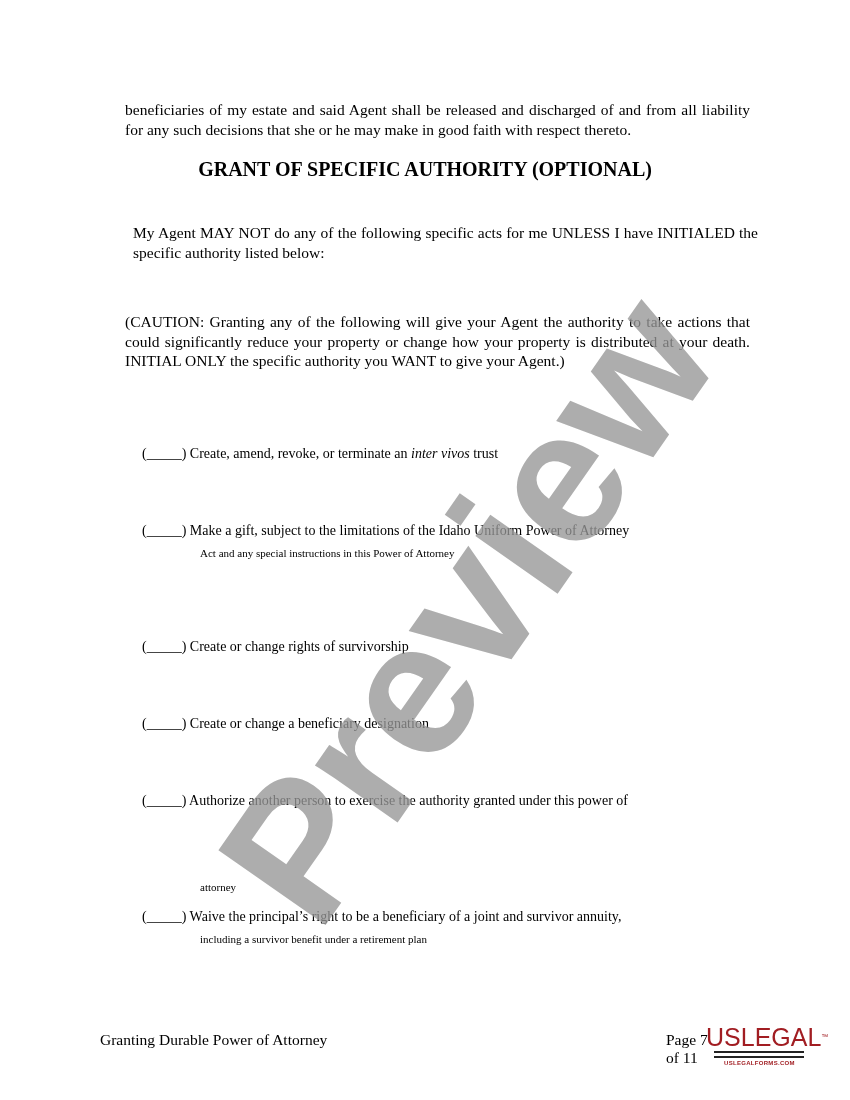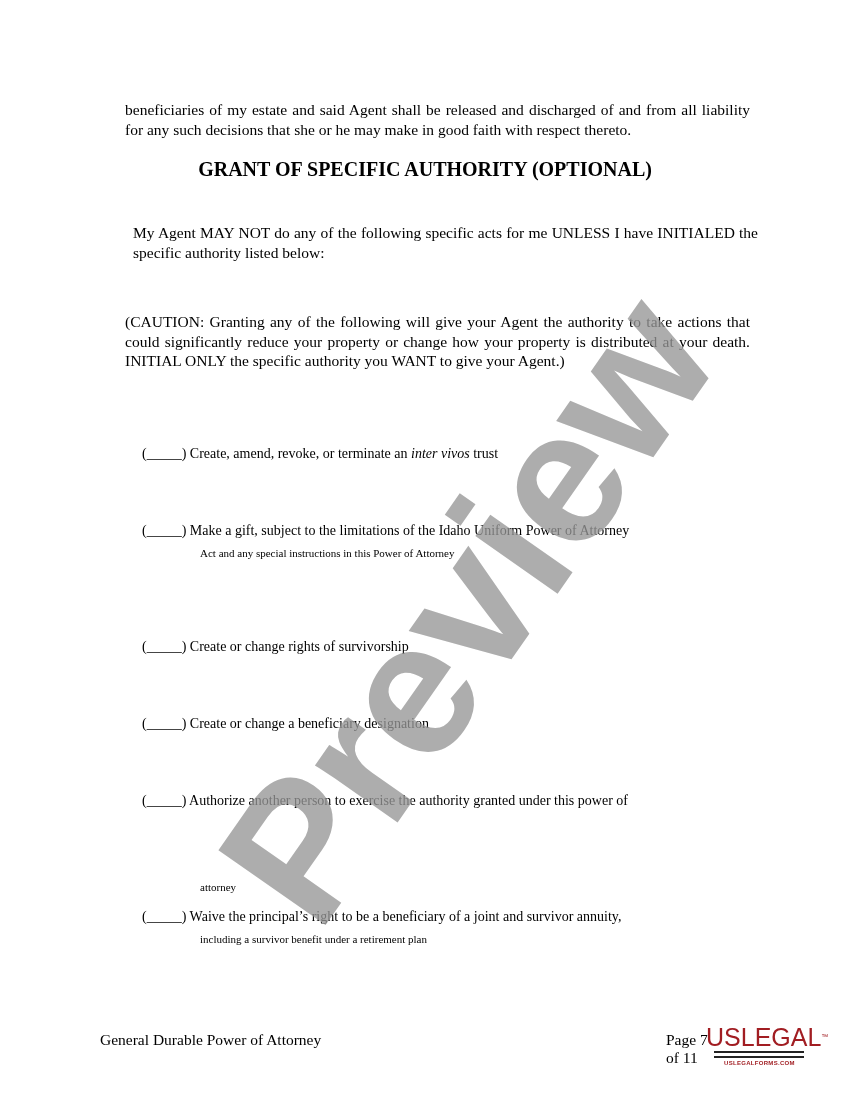--- a/index.html
+++ b/index.html
@@ -67,21 +67,21 @@
   <div class="cont" style="top:830px;margin-top:48px;">attorney</div>
 
   <div class="item" style="top:891px;">
     <span>(_____)</span>
     <span>Waive the principal’s right to be a beneficiary of a joint and survivor annuity,</span>
   </div>
   <div class="cont" style="top:930px;">including a survivor benefit under a retirement plan</div>
 
   <div class="watermark" style="left:175px;top:835px;">Preview</div>
 
-  <div class="footer-left">General Durable Power of Attorney</div>
+  <div class="footer-left">Granting Durable Power of Attorney</div>
   <div class="footer-right">Page 7 of 11</div>
 
   <div class="logo">
     <div class="logo-text"><span>USLEGAL</span><span class="logo-tm">™</span></div>
     <div class="logo-bar"></div>
     <div class="logo-url">USLEGALFORMS.COM</div>
   </div>
 
 </div>
 

